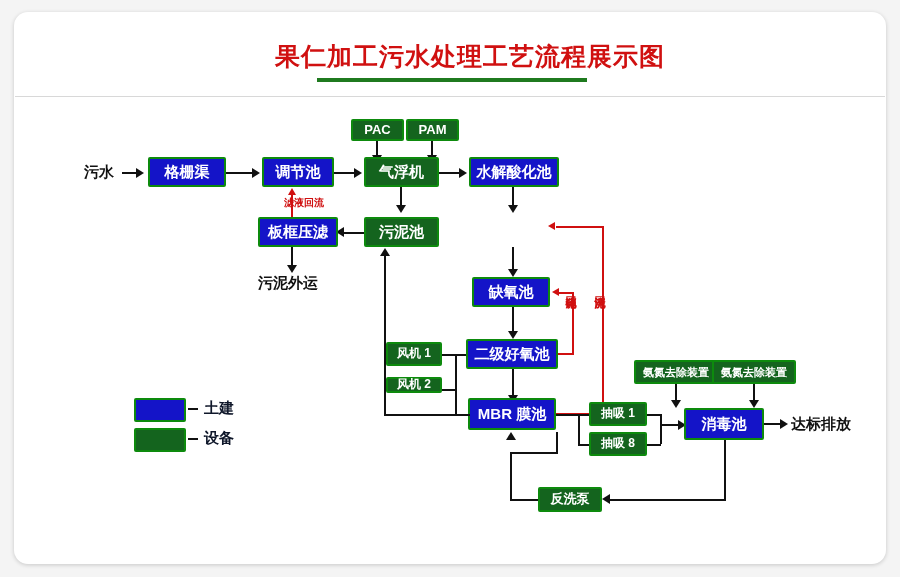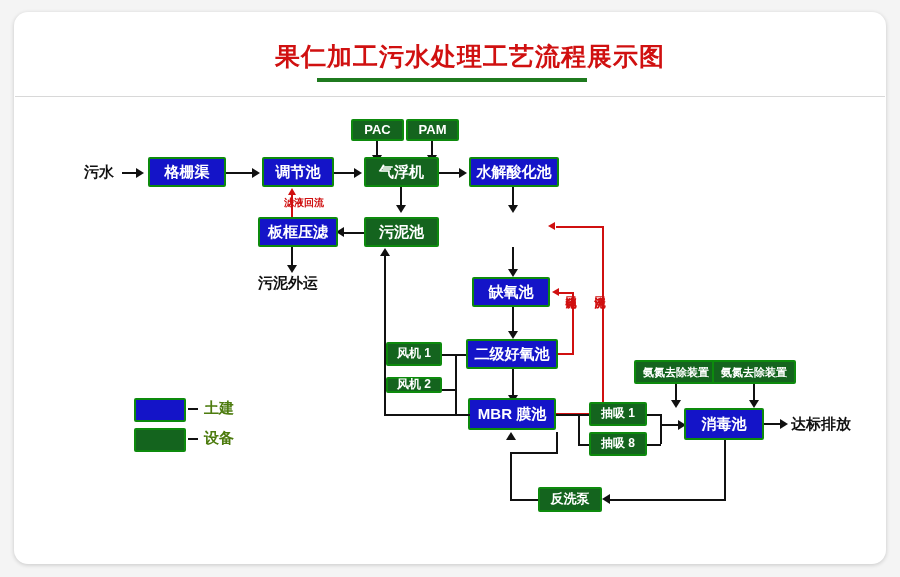--- a/index.html
+++ b/index.html
@@ -132,21 +132,21 @@
   .legend-dash {
     position: absolute;
     width: 10px;
     height: 2px;
     background: #111;
   }
   .legend-text {
     position: absolute;
     font-size: 15px;
     font-weight: bold;
-    color: #4d7c0f;
+    color: #0f172a;
     white-space: nowrap;
   }
 </style>
 </head>
 <body>
 
 <div id="page">
   <div class="card"></div>
 
   <div class="title">果仁加工污水处理工艺流程展示图</div>

